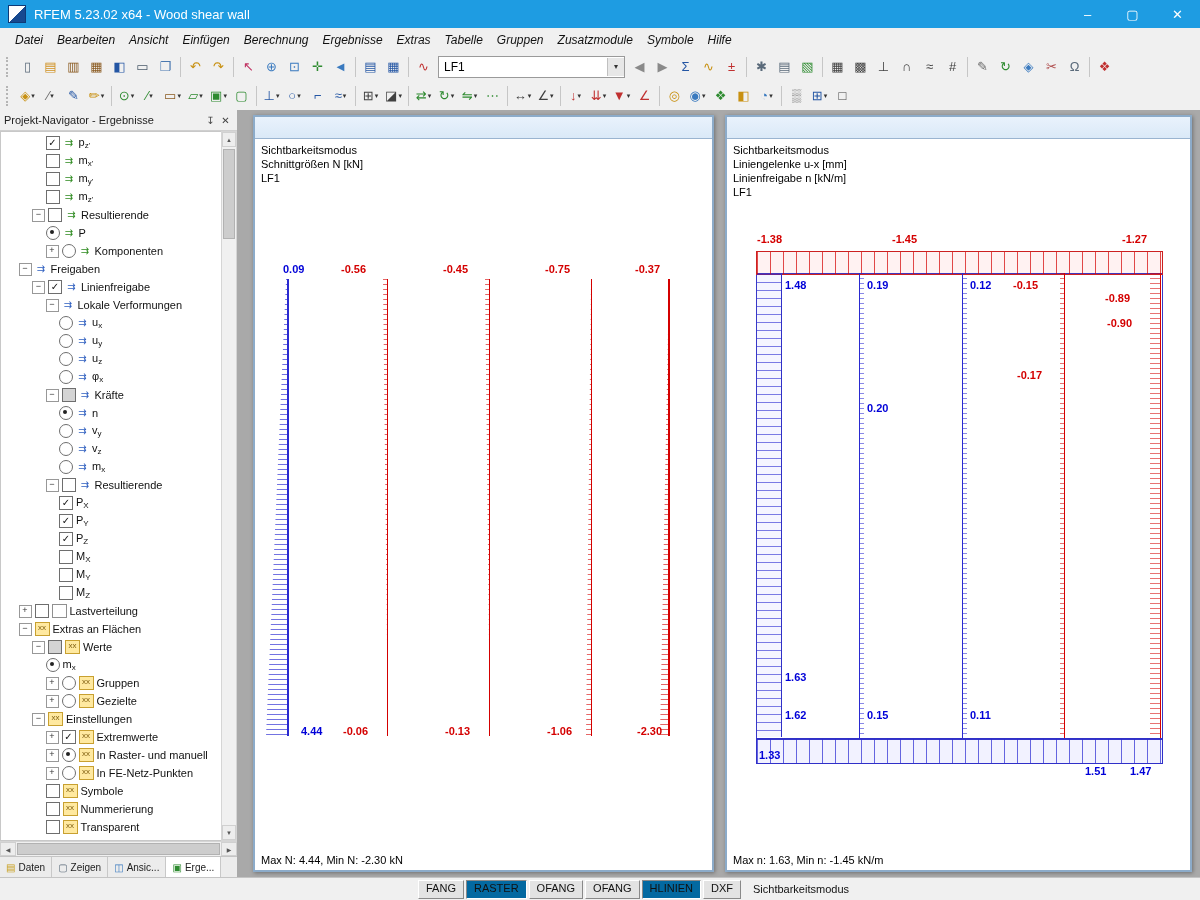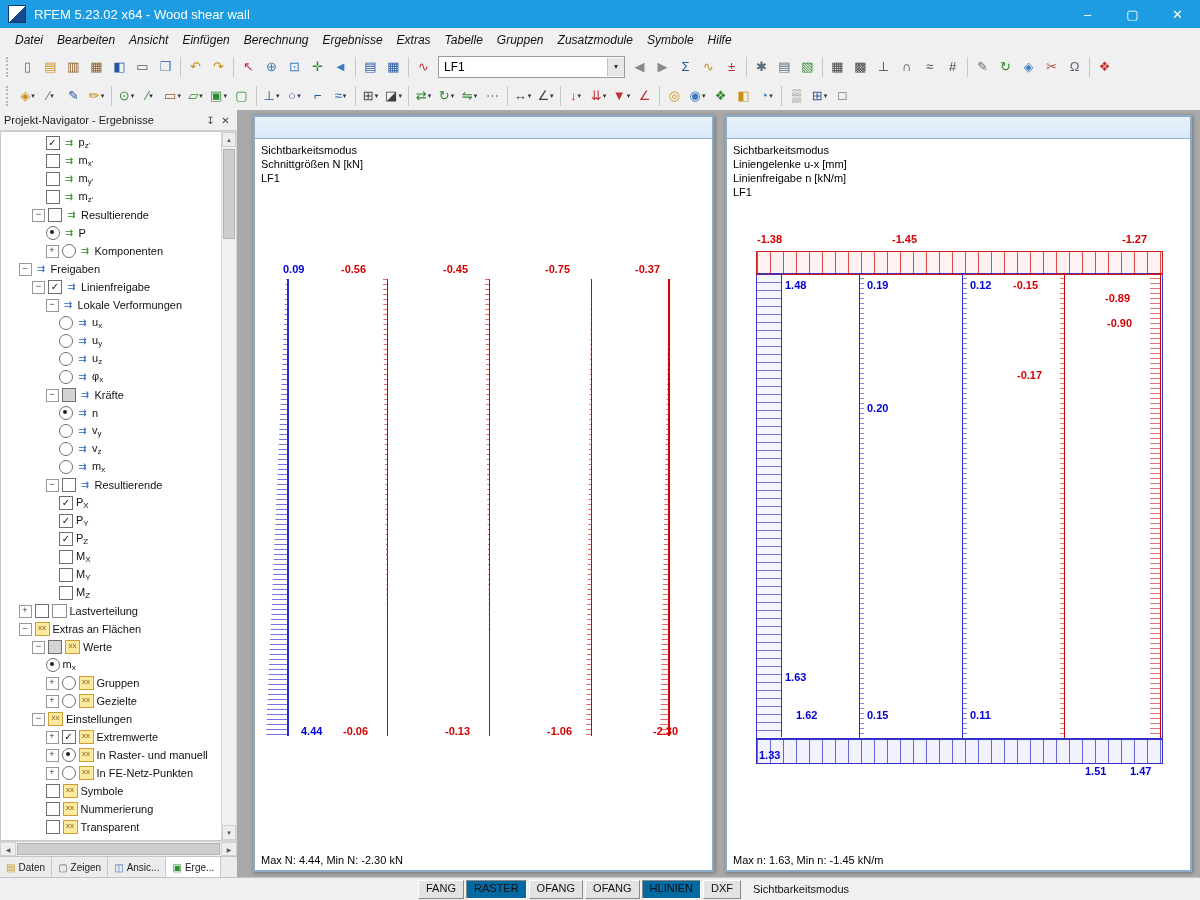--- a/index.html
+++ b/index.html
@@ -672,21 +672,21 @@
         <div class="cw-status">Max N: 4.44, Min N: -2.30 kN</div>
       <span class="dg blue" style="left: 28px; top: 124px;">0.09</span>
           <span class="dg red" style="left: 86px; top: 124px;">-0.56</span>
           <span class="dg red" style="left: 188px; top: 124px; text-align: right;">-0.45</span>
           <span class="dg red" style="left: 290px; top: 124px;">-0.75</span>
           <span class="dg red" style="left: 380px; top: 124px;">-0.37</span>
           <span class="dg blue" style="left: 46px; top: 586px;">4.44</span>
           <span class="dg red" style="left: 88px; top: 586px;">-0.06</span>
           <span class="dg red" style="left: 190px; top: 586px;">-0.13</span>
           <span class="dg red" style="left: 292px; top: 586px;">-1.06</span>
-          <span class="dg red" style="left: 398px; top: 586px;">-2.30</span>
+          <span class="dg red" style="left: 382px; top: 586px;">-2.30</span>
         </div>
     </div>
 
     <div class="child-window" style="left:488px;top:5px;width:463px;height:753px;">
       <div class="cw-titlebar">
         <div class="cw-icon"></div>
         <span class="cw-title">Wood shear wall*</span>
         <span class="cw-btn">–</span>
         <span class="cw-btn">▢</span>
         <span class="cw-btn">✕</span>
@@ -722,21 +722,21 @@
           <span class="dg red" style="left: 395px; top: 94px;">-1.27</span>
           <span class="dg blue" style="left: 58px; top: 140px;">1.48</span>
           <span class="dg blue" style="left: 140px; top: 140px;">0.19</span>
           <span class="dg blue" style="left: 243px; top: 140px;">0.12</span>
           <span class="dg red" style="left: 286px; top: 140px;">-0.15</span>
           <span class="dg red" style="left: 378px; top: 153px;">-0.89</span>
           <span class="dg red" style="left: 380px; top: 178px;">-0.90</span>
           <span class="dg red" style="left: 290px; top: 230px;">-0.17</span>
           <span class="dg blue" style="left: 140px; top: 263px;">0.20</span>
           <span class="dg blue" style="left: 58px; top: 532px;">1.63</span>
-          <span class="dg blue" style="left: 58px; top: 570px; margin-left: 11px;">1.62</span>
+          <span class="dg blue" style="left: 58px; top: 570px;">1.62</span>
           <span class="dg blue" style="left: 140px; top: 570px;">0.15</span>
           <span class="dg blue" style="left: 243px; top: 570px;">0.11</span>
           <span class="dg blue" style="left: 32px; top: 610px;">1.33</span>
           <span class="dg blue" style="left: 358px; top: 626px;">1.51</span>
           <span class="dg blue" style="left: 403px; top: 626px;">1.47</span>
         </div>
     </div>
 
   </div>
 

